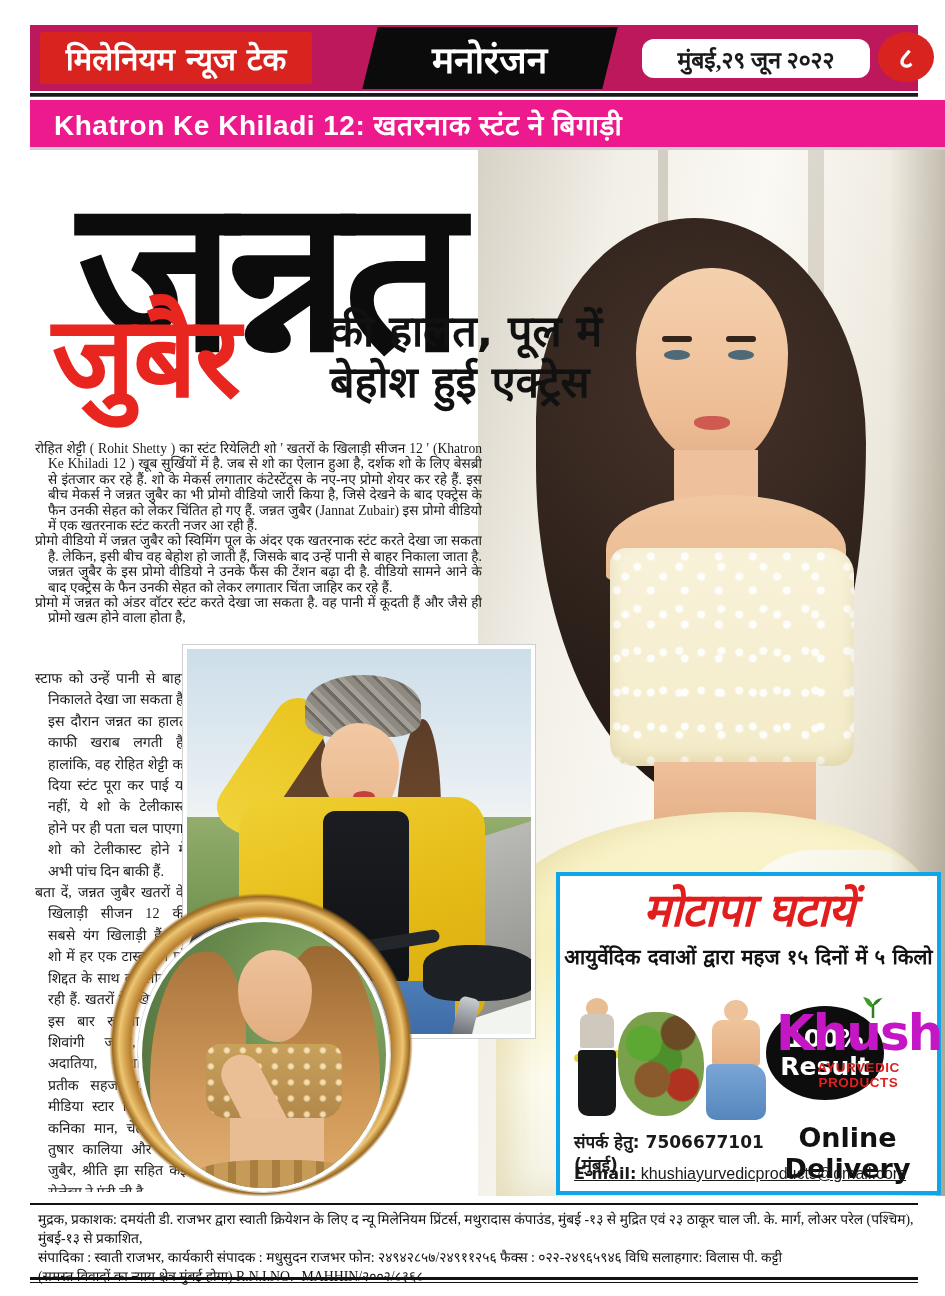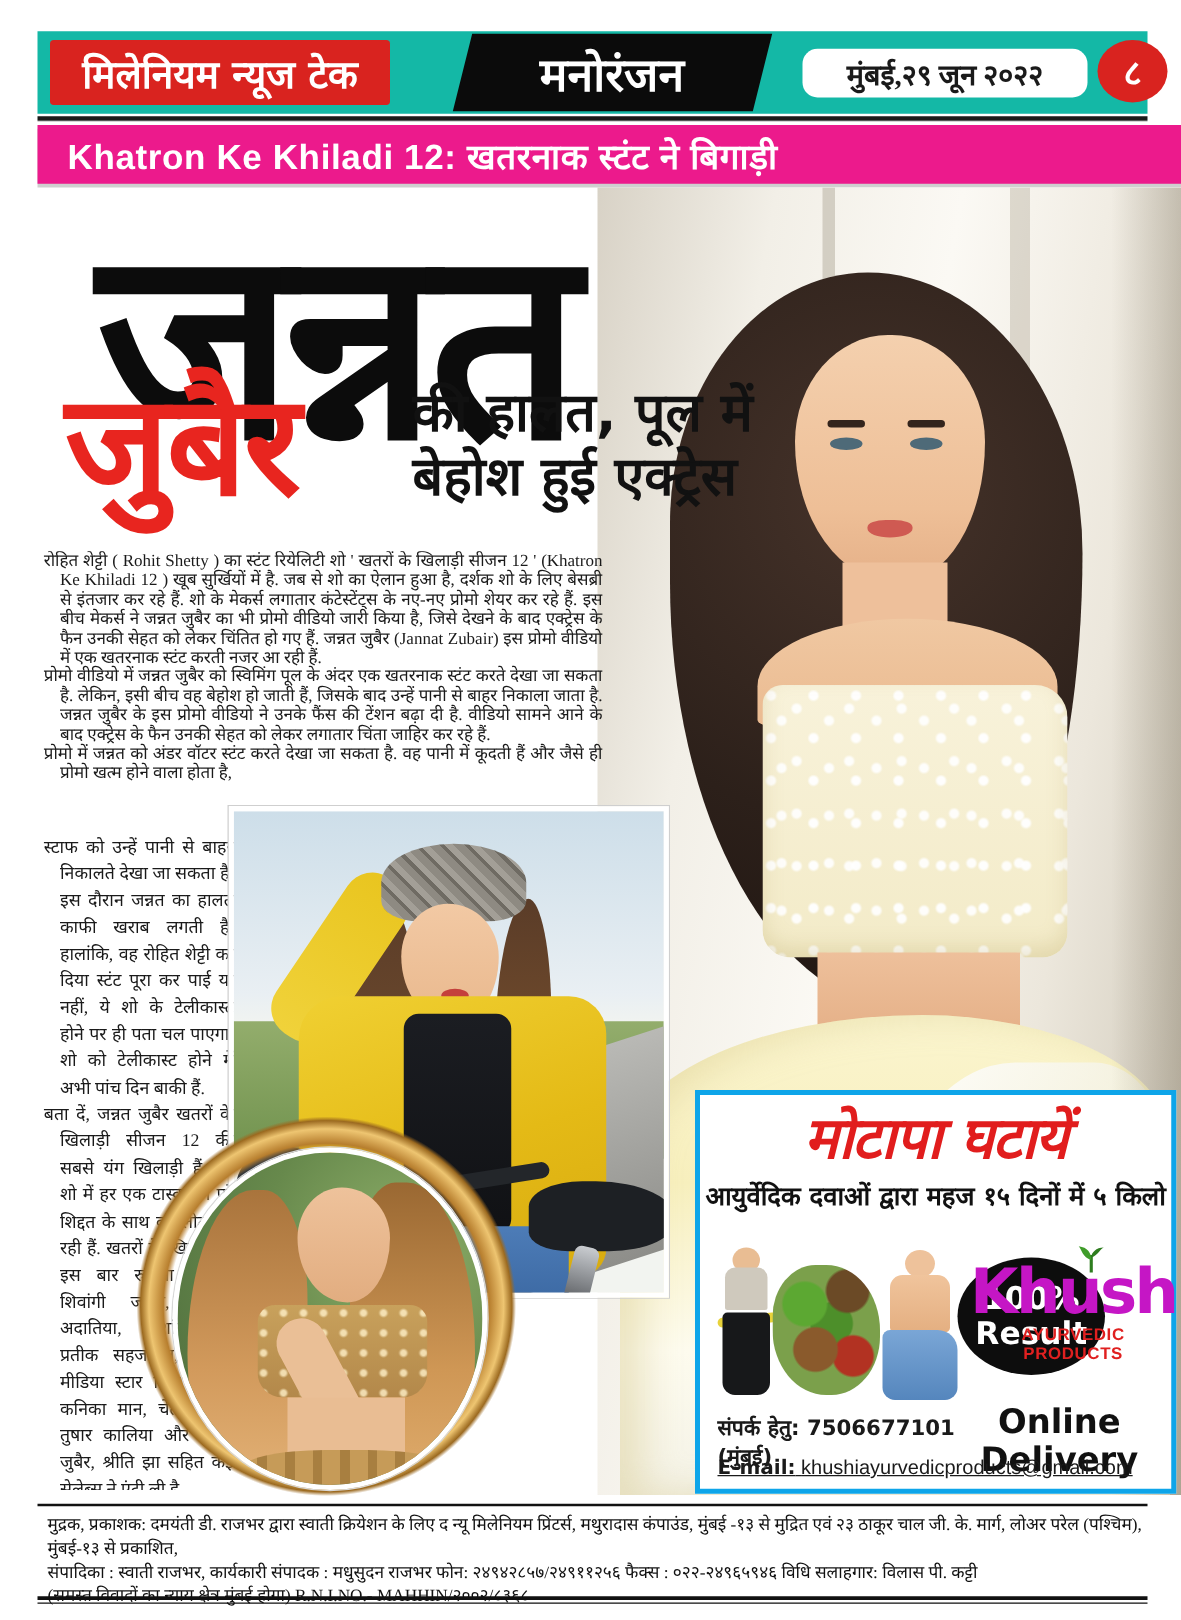--- a/index.html
+++ b/index.html
@@ -3,21 +3,21 @@
 <meta charset="utf-8">
 <style>
   * { margin:0; padding:0; box-sizing:border-box; }
   html,body { background:#e9e9e9; }
   #page {
     position:relative; width:945px; height:1296px; margin:0 auto;
     background:#ffffff; overflow:hidden;
     font-family:"Liberation Serif","DejaVu Serif",serif; color:#1a1a1a;
   }
   
-  .masthead { position:absolute; left:30px; top:25px; width:888px; height:66px; background:#14b8a6; }
+  .masthead { position:absolute; left:30px; top:25px; width:888px; height:66px; background:#be185d; }
   .brandbox {
     position:absolute; left:10px; top:7px; width:272px; height:52px;
     background:#d9231f; border-radius:3px; display:flex; align-items:center; justify-content:center;
   }
   .brandbox span { color:#fff; font-family:"DejaVu Sans","Liberation Sans",sans-serif; font-weight:700; font-size:31px; }
   .sectionbox {
     position:absolute; left:340px; top:2px; width:240px; height:62px;
     background:#0b0b0b; transform:skewX(-14deg); display:flex; align-items:center; justify-content:center;
   }
   .sectionbox span { color:#fff; transform:skewX(14deg); font-family:"DejaVu Sans","Liberation Sans",sans-serif; font-weight:700; font-size:37px; }

